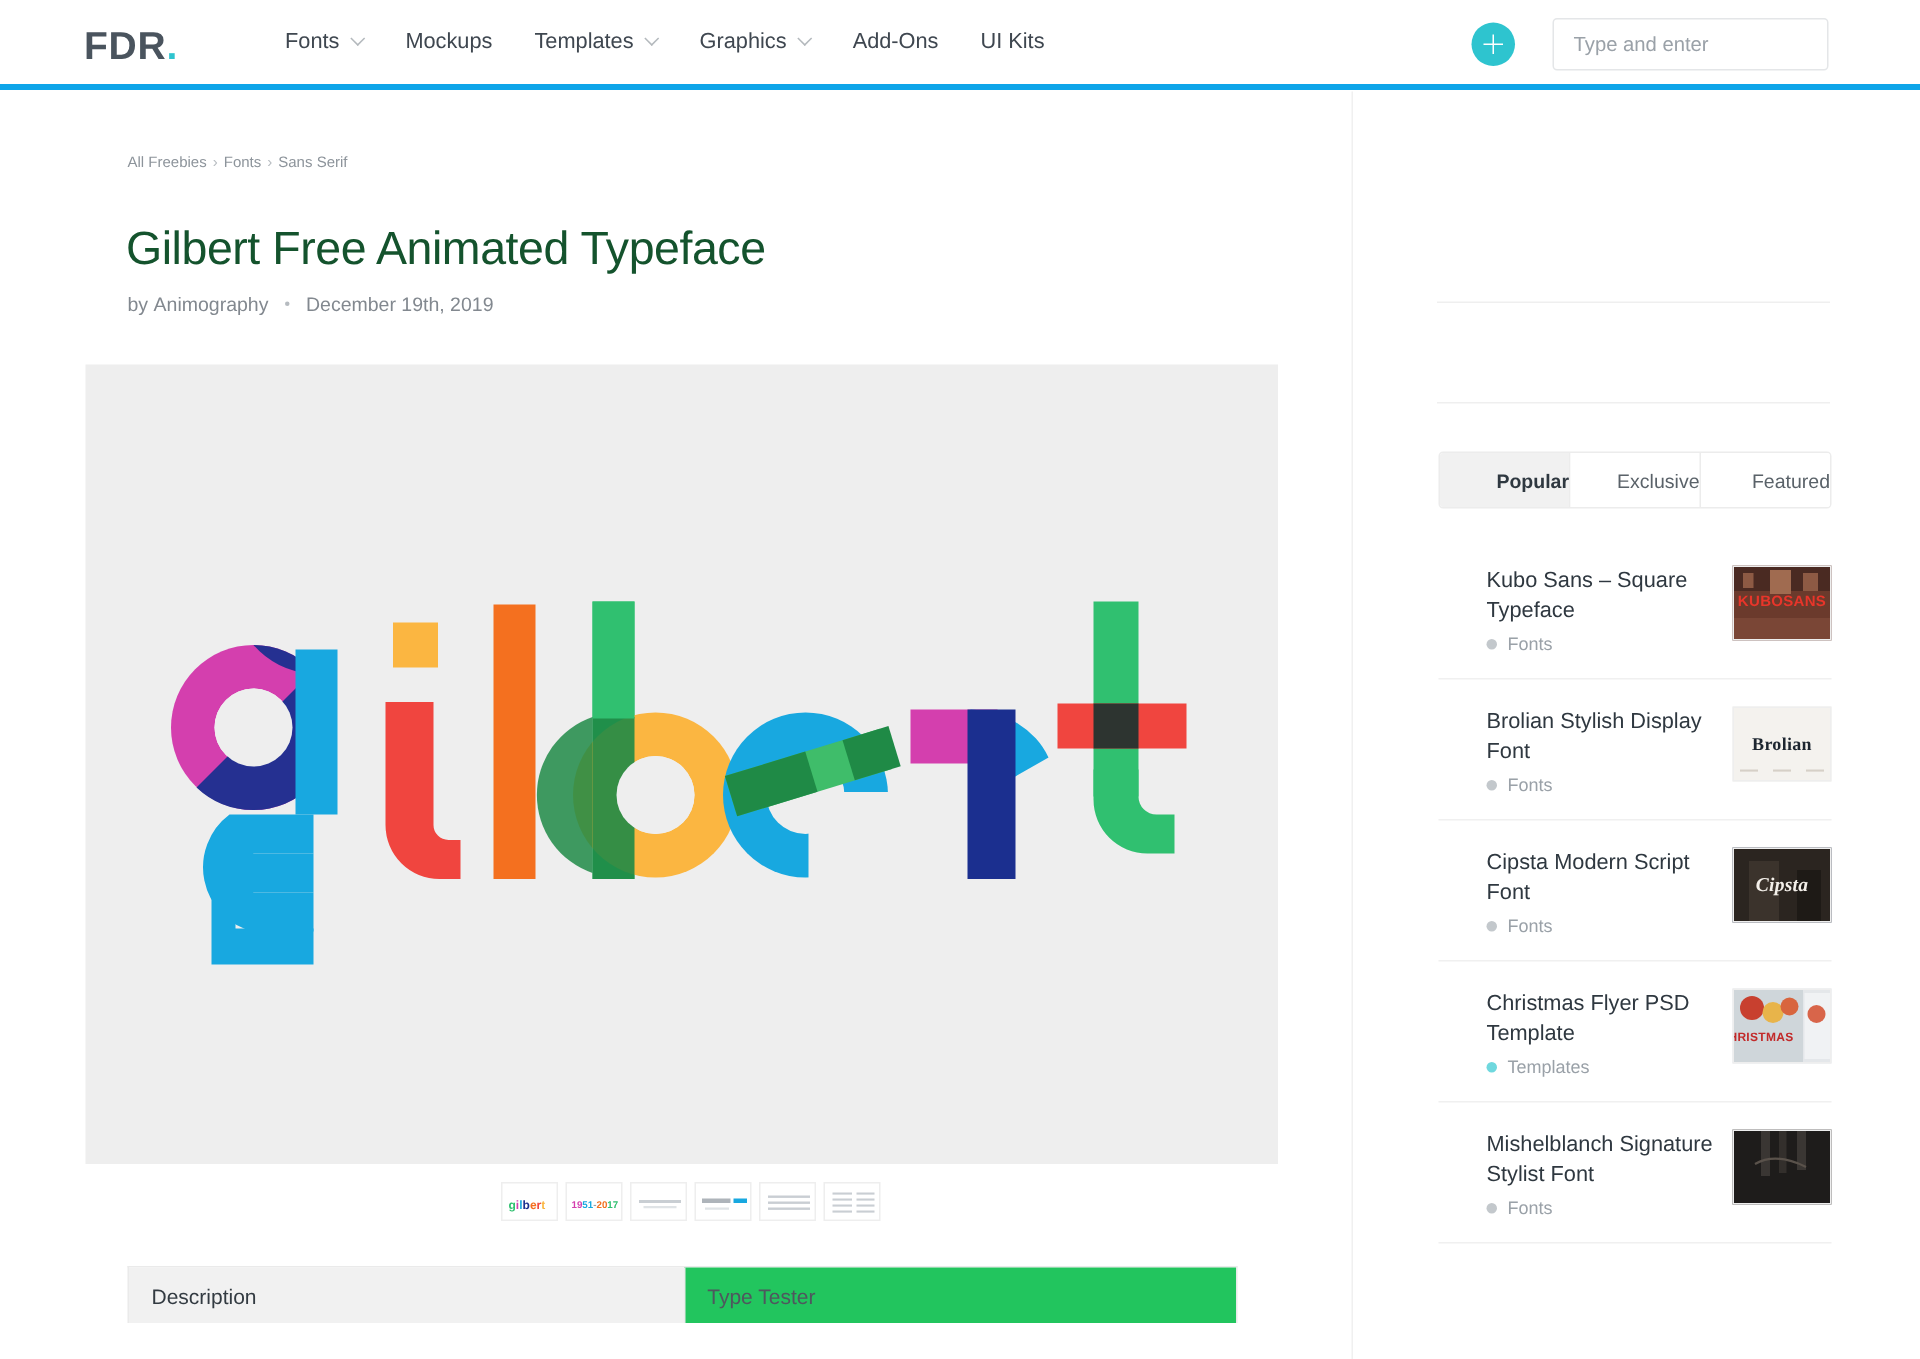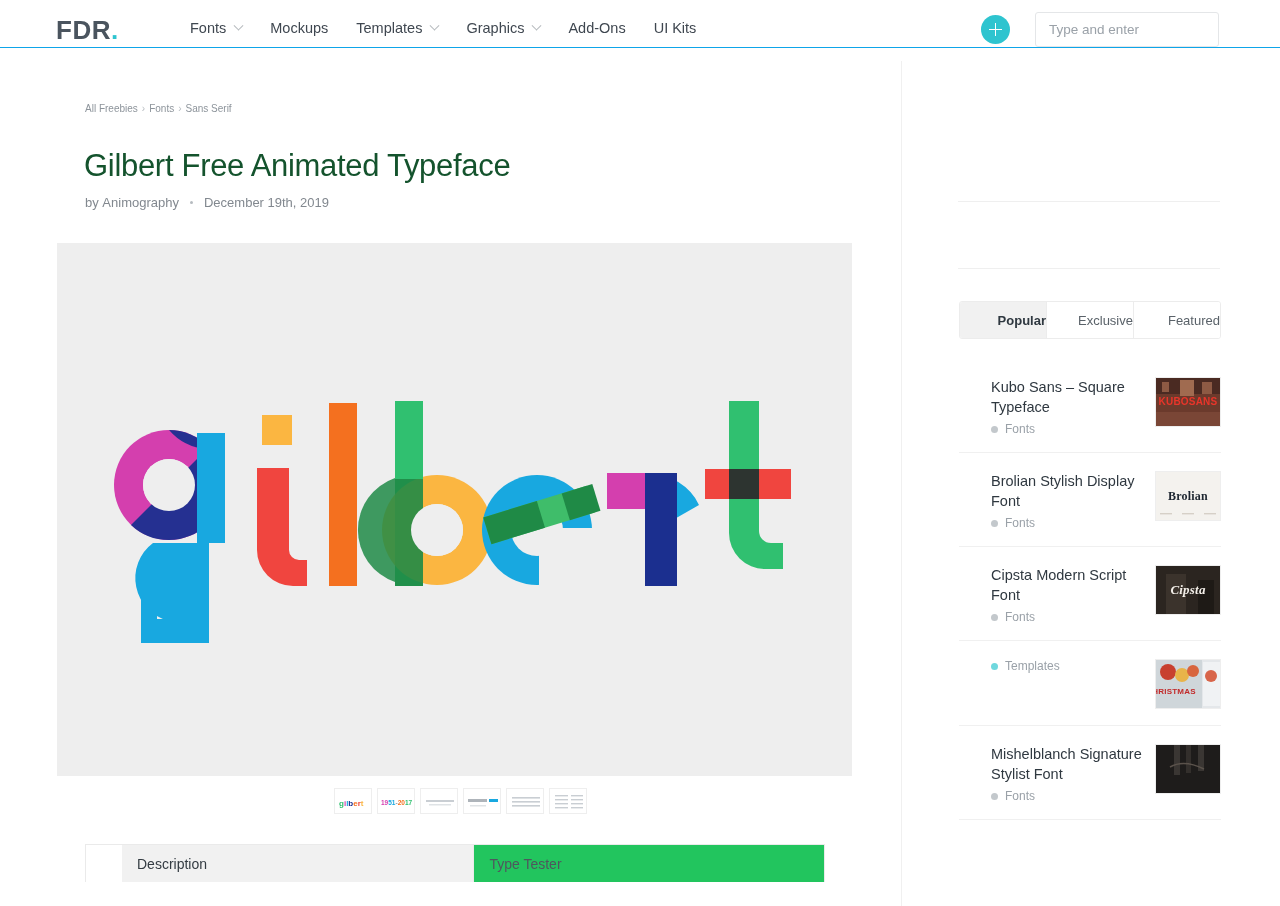--- a/index.html
+++ b/index.html
@@ -7,23 +7,23 @@
     width: 1280px; height: 906px;
     background: #ffffff;
     font-family: "Liberation Sans", sans-serif;
     overflow: hidden;
     -webkit-font-smoothing: antialiased;
   }
 
   
   .header {
     position: absolute; top: 0; left: 0;
-    width: 1280px; height: 48px;
+    width: 1280px; height: 60px;
     background: #ffffff;
-    border-bottom: 1px solid #0ea5e9;
+    border-bottom: 4px solid #0ea5e9;
     display: flex; align-items: center;
   }
   .logo {
     position: absolute; left: 56px; top: 16px;
     font-size: 26px; font-weight: bold;
     color: #4a545e; letter-spacing: 0.5px;
     line-height: 28px;
   }
   .logo .dot { color: #2ec4cf; }
 
@@ -124,21 +124,21 @@
     position: absolute; left: 85px; top: 783px;
     width: 740px; height: 38px;
     border: 1px solid #eaeaea; border-bottom: none;
     display: flex;
   }
   .tabbar .tab {
     display: flex; align-items: center;
     padding: 0 0 0 15px; font-size: 14px;
     color: #4f575e; cursor: pointer;
   }
-  .tabbar .tab.active { background: #f1f1f1; color: #333b42; width: 370px; margin-left: 36px; }
+  .tabbar .tab.active { background: #f1f1f1; color: #333b42; width: 370px; }
   .tabbar .tab.inactive { background: #22c55e; width: 369px; border-left: 1px solid #eaeaea; }
 
   
   .sidebar {
     position: absolute; left: 901px; top: 61px;
     width: 379px; height: 845px;
     background: #fff; border-left: 1px solid #f0f0f0;
   }
   .side-divider {
     position: absolute; left: 56px; width: 262px; height: 1px; background: #efefef;
@@ -444,20 +444,21 @@
             <rect width="64" height="48" fill="#2b2520"></rect>
             <rect x="10" y="8" width="20" height="40" fill="#3b332c"></rect>
             <rect x="42" y="14" width="16" height="34" fill="#1e1a16"></rect>
           </svg>
         <div class="tt" style="top:16px;color:#f3efe9;font-size:13px;font-style:italic;font-family:'Liberation Serif',serif">Cipsta</div>
       </div>
     </div>
 
     <div class="pitem">
       <div class="txt">
+        <div class="ptitle">Christmas Flyer PSD Template</div>
         <div class="pcat">
           <span class="cdot" style="background:#6fd8de"></span>
           <span>Templates</span>
         </div>
       </div>
       <div class="pthumb" style="background:#e4e7ea">
         <svg width="64" height="48" viewBox="0 0 64 48">
           <rect width="46" height="48" fill="#cfd6da"></rect>
           <circle cx="12" cy="12" r="8" fill="#c8402f"></circle>
           <circle cx="26" cy="15" r="7" fill="#e8b44a"></circle>

